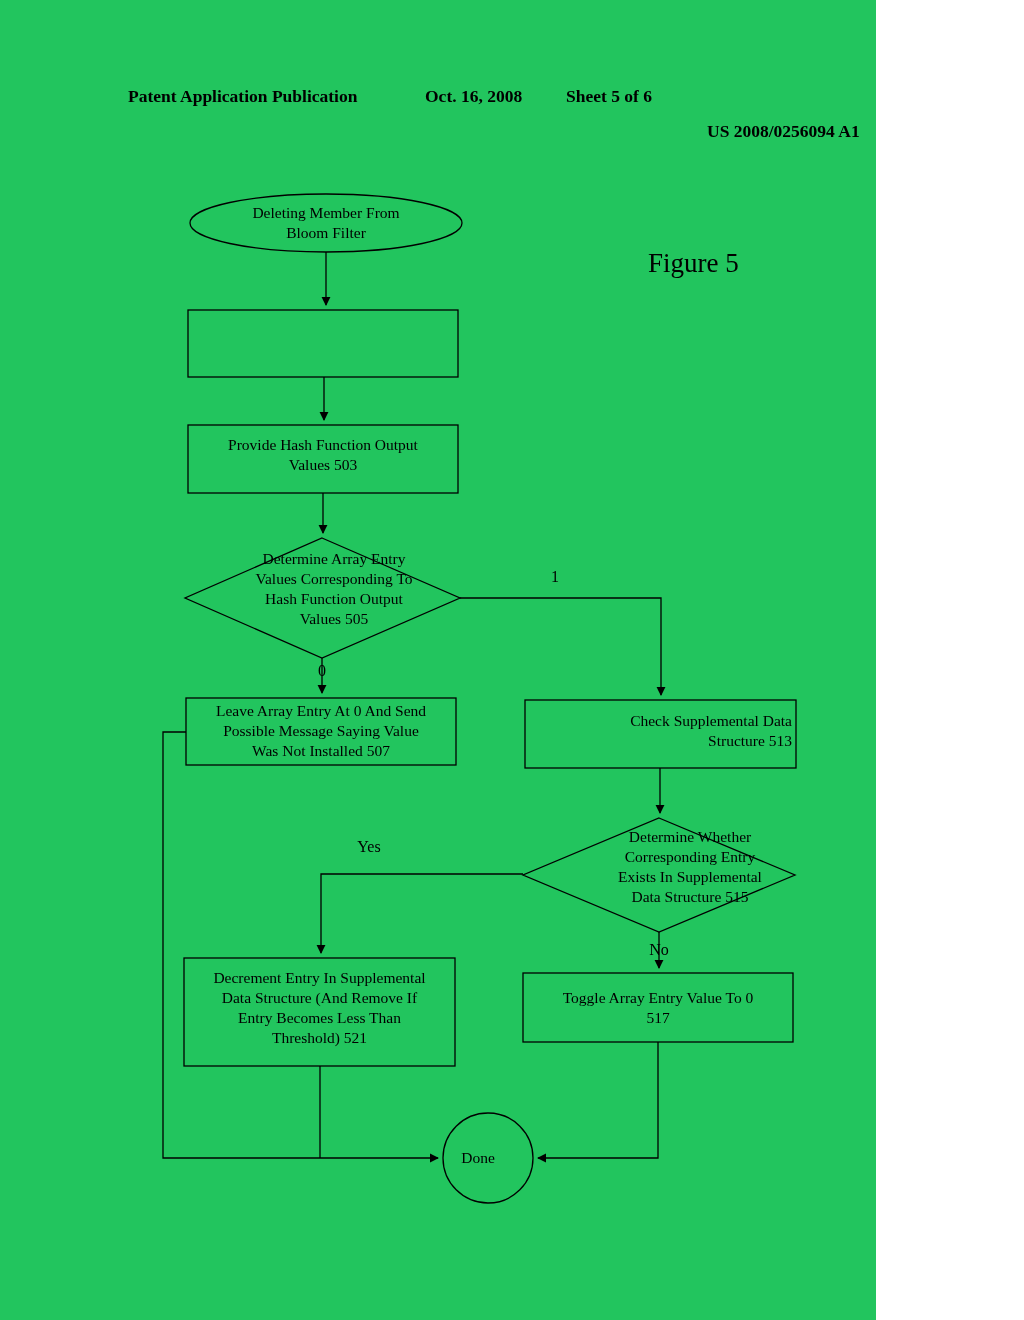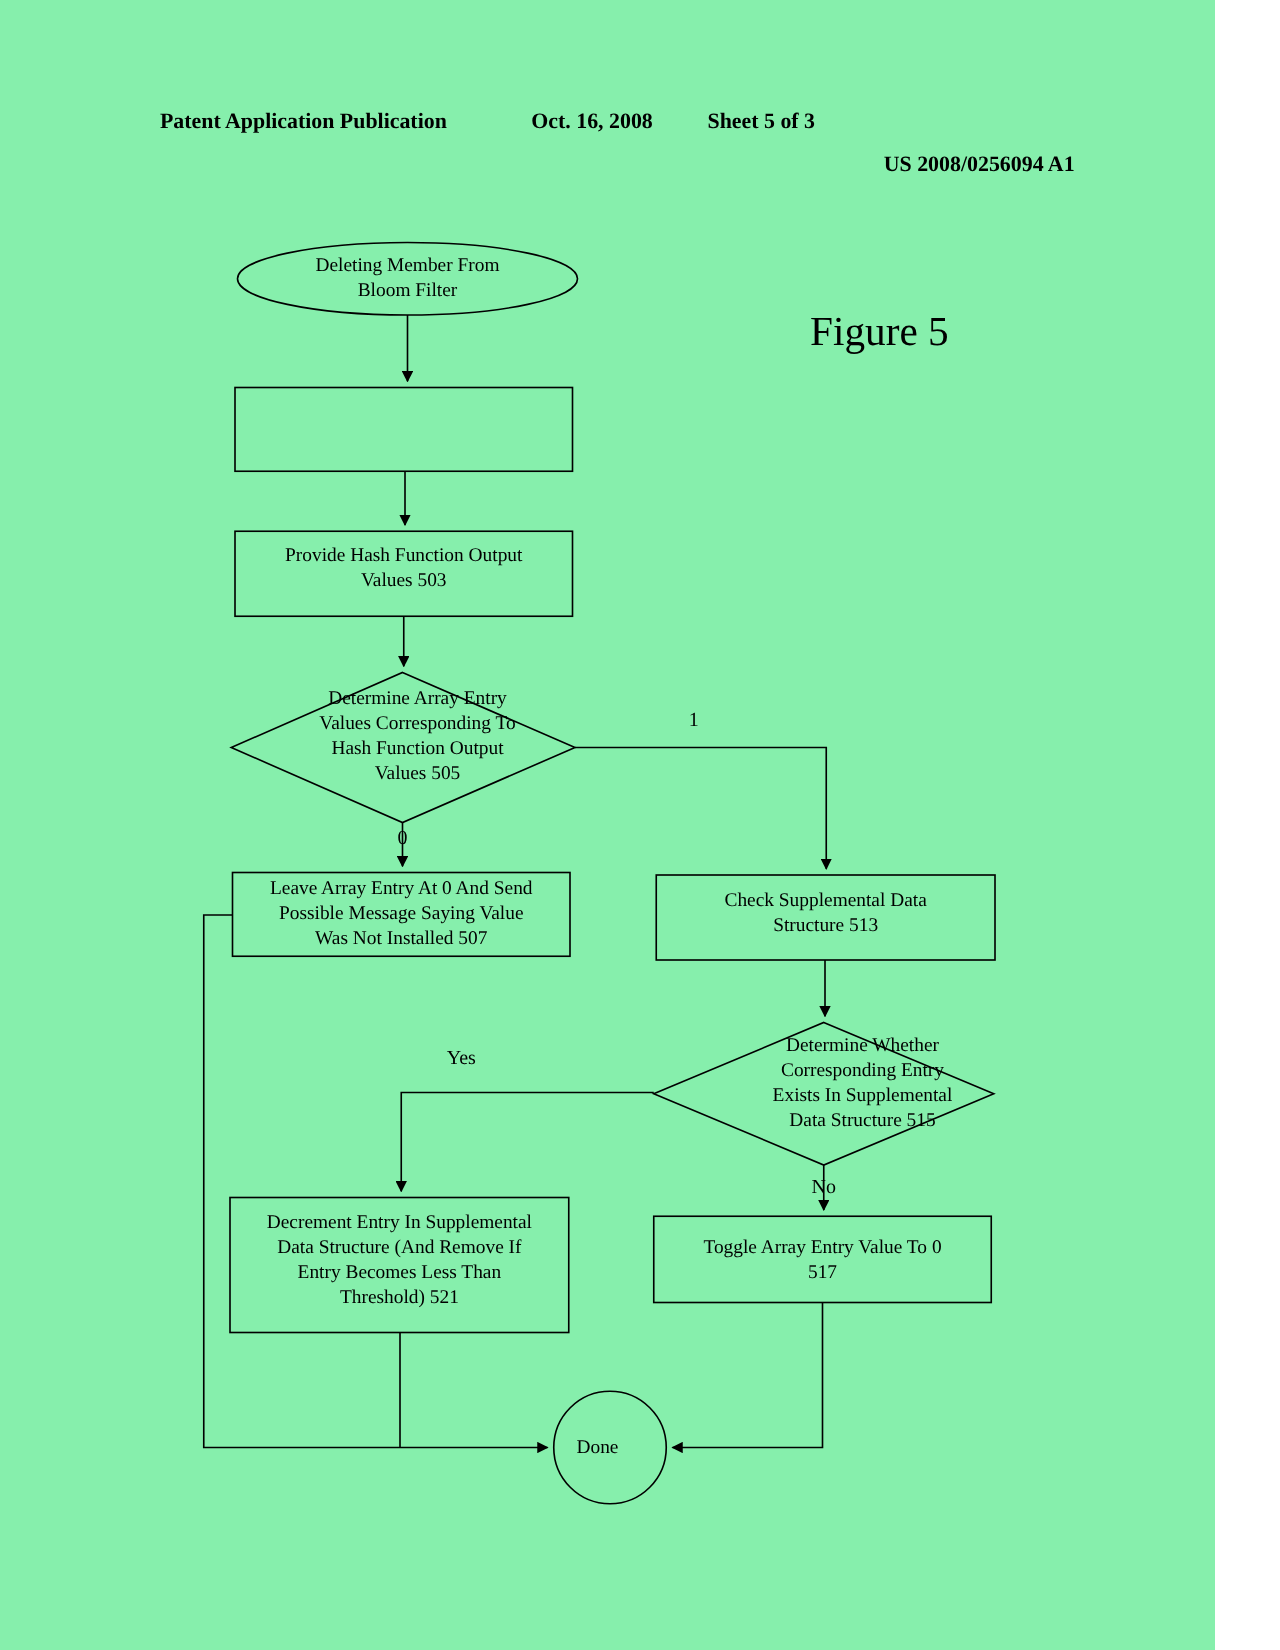--- a/index.html
+++ b/index.html
@@ -3,23 +3,23 @@
 <meta charset="utf-8">
 <title>Patent Application Publication</title>
 <style>
   html, body {
     margin: 0;
     padding: 0;
     background: #ffffff;
   }
   #page {
     position: relative;
-    width: 972px;
+    width: 876px;
     height: 1320px;
-    background: #86efac;
+    background: #22c55e;
     overflow: hidden;
     font-family: "Liberation Serif", "DejaVu Serif", serif;
     color: #000000;
   }
   
   #header {
     position: absolute;
     top: 86px;
     left: 0;
     width: 1024px;
@@ -49,21 +49,21 @@
     position: absolute;
     left: 707px;
     top: 0;
     margin-top: 35px;
   }
   
   #fig-caption {
     position: absolute;
     left: 648px;
     top: 248px;
-    font-size: 33px;
+    font-size: 27px;
     font-family: "Liberation Serif", "DejaVu Serif", serif;
     white-space: nowrap;
     text-align: center;
   }
   
   #diagram {
     position: absolute;
     left: 0;
     top: 0;
     width: 1024px;
@@ -87,21 +87,21 @@
   }
 </style>
 </head>
 <body>
 
 <div id="page">
 
   <div id="header">
     <span class="h-pub">Patent Application Publication</span>
     <span class="h-date">Oct. 16, 2008</span>
-    <span class="h-sheet">Sheet 5 of 3</span>
+    <span class="h-sheet">Sheet 5 of 6</span>
     <span class="h-num">US 2008/0256094 A1</span>
   </div>
 
   <div id="fig-caption">Figure 5</div>
 
   <svg id="diagram" viewBox="0 0 1024 1320">
     <defs>
       <marker id="arrow" viewBox="0 0 10 10" refX="9" refY="5" markerWidth="7" markerHeight="7" orient="auto-start-reverse">
         <path d="M 0 0 L 10 5 L 0 10 z" fill="#000000"></path>
       </marker>
@@ -163,21 +163,21 @@
 
   <div class="node-text" style="left:208px; top:549px; width:252px;">Determine Array Entry
 Values Corresponding To
 Hash Function Output
 Values 505</div>
 
   <div class="node-text" style="left:188px; top:701px; width:266px;">Leave Array Entry At 0 And Send
 Possible Message Saying Value
 Was Not Installed 507</div>
 
-  <div class="node-text" style="left:529px; top:711px; width:263px;">Check Supplemental Data
+  <div class="node-text" style="left:529px; top:711px; width:263px;text-align:right;">Check Supplemental Data
 Structure 513</div>
 
   <div class="node-text" style="left:566px; top:827px; width:248px;">Determine Whether
 Corresponding Entry
 Exists In Supplemental
 Data Structure 515</div>
 
   <div class="node-text" style="left:186px; top:968px; width:267px;">Decrement Entry In Supplemental
 Data Structure (And Remove If
 Entry Becomes Less Than

